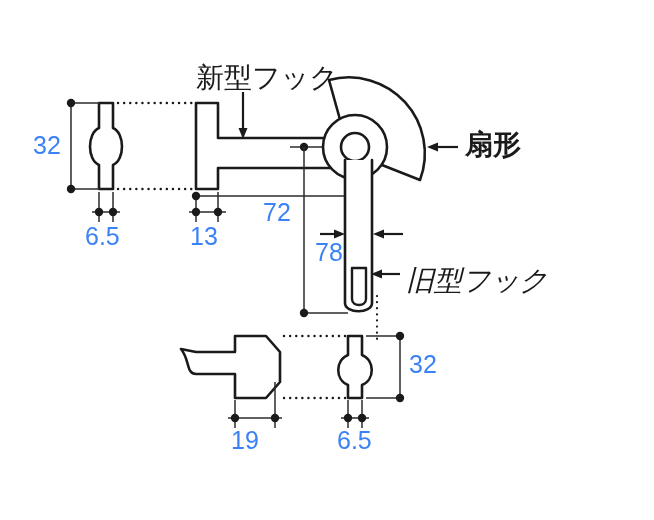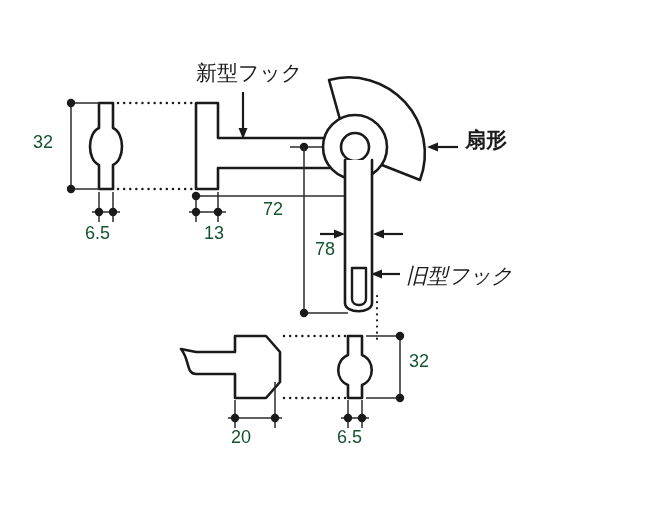--- a/index.html
+++ b/index.html
@@ -70,32 +70,32 @@
   .leader {
     stroke: #1a1a1a;
     stroke-width: 2.2;
     fill: none;
   }
   .arrow-fill {
     fill: #1a1a1a;
   }
   .dim-text {
     position: absolute;
-    color: #14532d;
+    color: #3b82f6;
     font-family: "Liberation Sans", "DejaVu Sans", sans-serif;
-    font-size: 18px;
+    font-size: 25px;
     line-height: 1;
     white-space: nowrap;
     letter-spacing: 0px;
   }
   .jp-text {
     position: absolute;
     color: #1a1a1a;
     font-family: "DejaVu Sans", "Liberation Sans", sans-serif;
-    font-size: 21px;
+    font-size: 28px;
     line-height: 1.25;
     white-space: nowrap;
   }
 </style>
 </head>
 <body>
 
 <div id="drawing-root">
 
   <svg id="drawing-svg" viewBox="0 0 654 520">
@@ -260,26 +260,26 @@
 
   <div class="jp-text" style="left:465px; top:127px;font-weight:bold;">扇形</div>
 
 
   <div class="jp-text" style="left:406px; top:263px;font-style:italic;">旧型フック</div>
 
   <div class="dim-text" style="left:33px; top:133px;">32</div>
 
   <div class="dim-text" style="left:85px; top:224px;">6.5</div>
 
-  <div class="dim-text" style="left:190px; top:224px;margin-left:14px;">13</div>
+  <div class="dim-text" style="left:190px; top:224px;">13</div>
 
   <div class="dim-text" style="left:263px; top:200px;">72</div>
 
   <div class="dim-text" style="left:283px; top:240px;margin-left:32px;">78</div>
 
 
-  <div class="dim-text" style="left:231px; top:428px;">20</div>
+  <div class="dim-text" style="left:231px; top:428px;">19</div>
 
   <div class="dim-text" style="left:337px; top:428px;">6.5</div>
 
   <div class="dim-text" style="left:409px; top:352px;">32</div>
 
 </div>
 
 </body></html>

